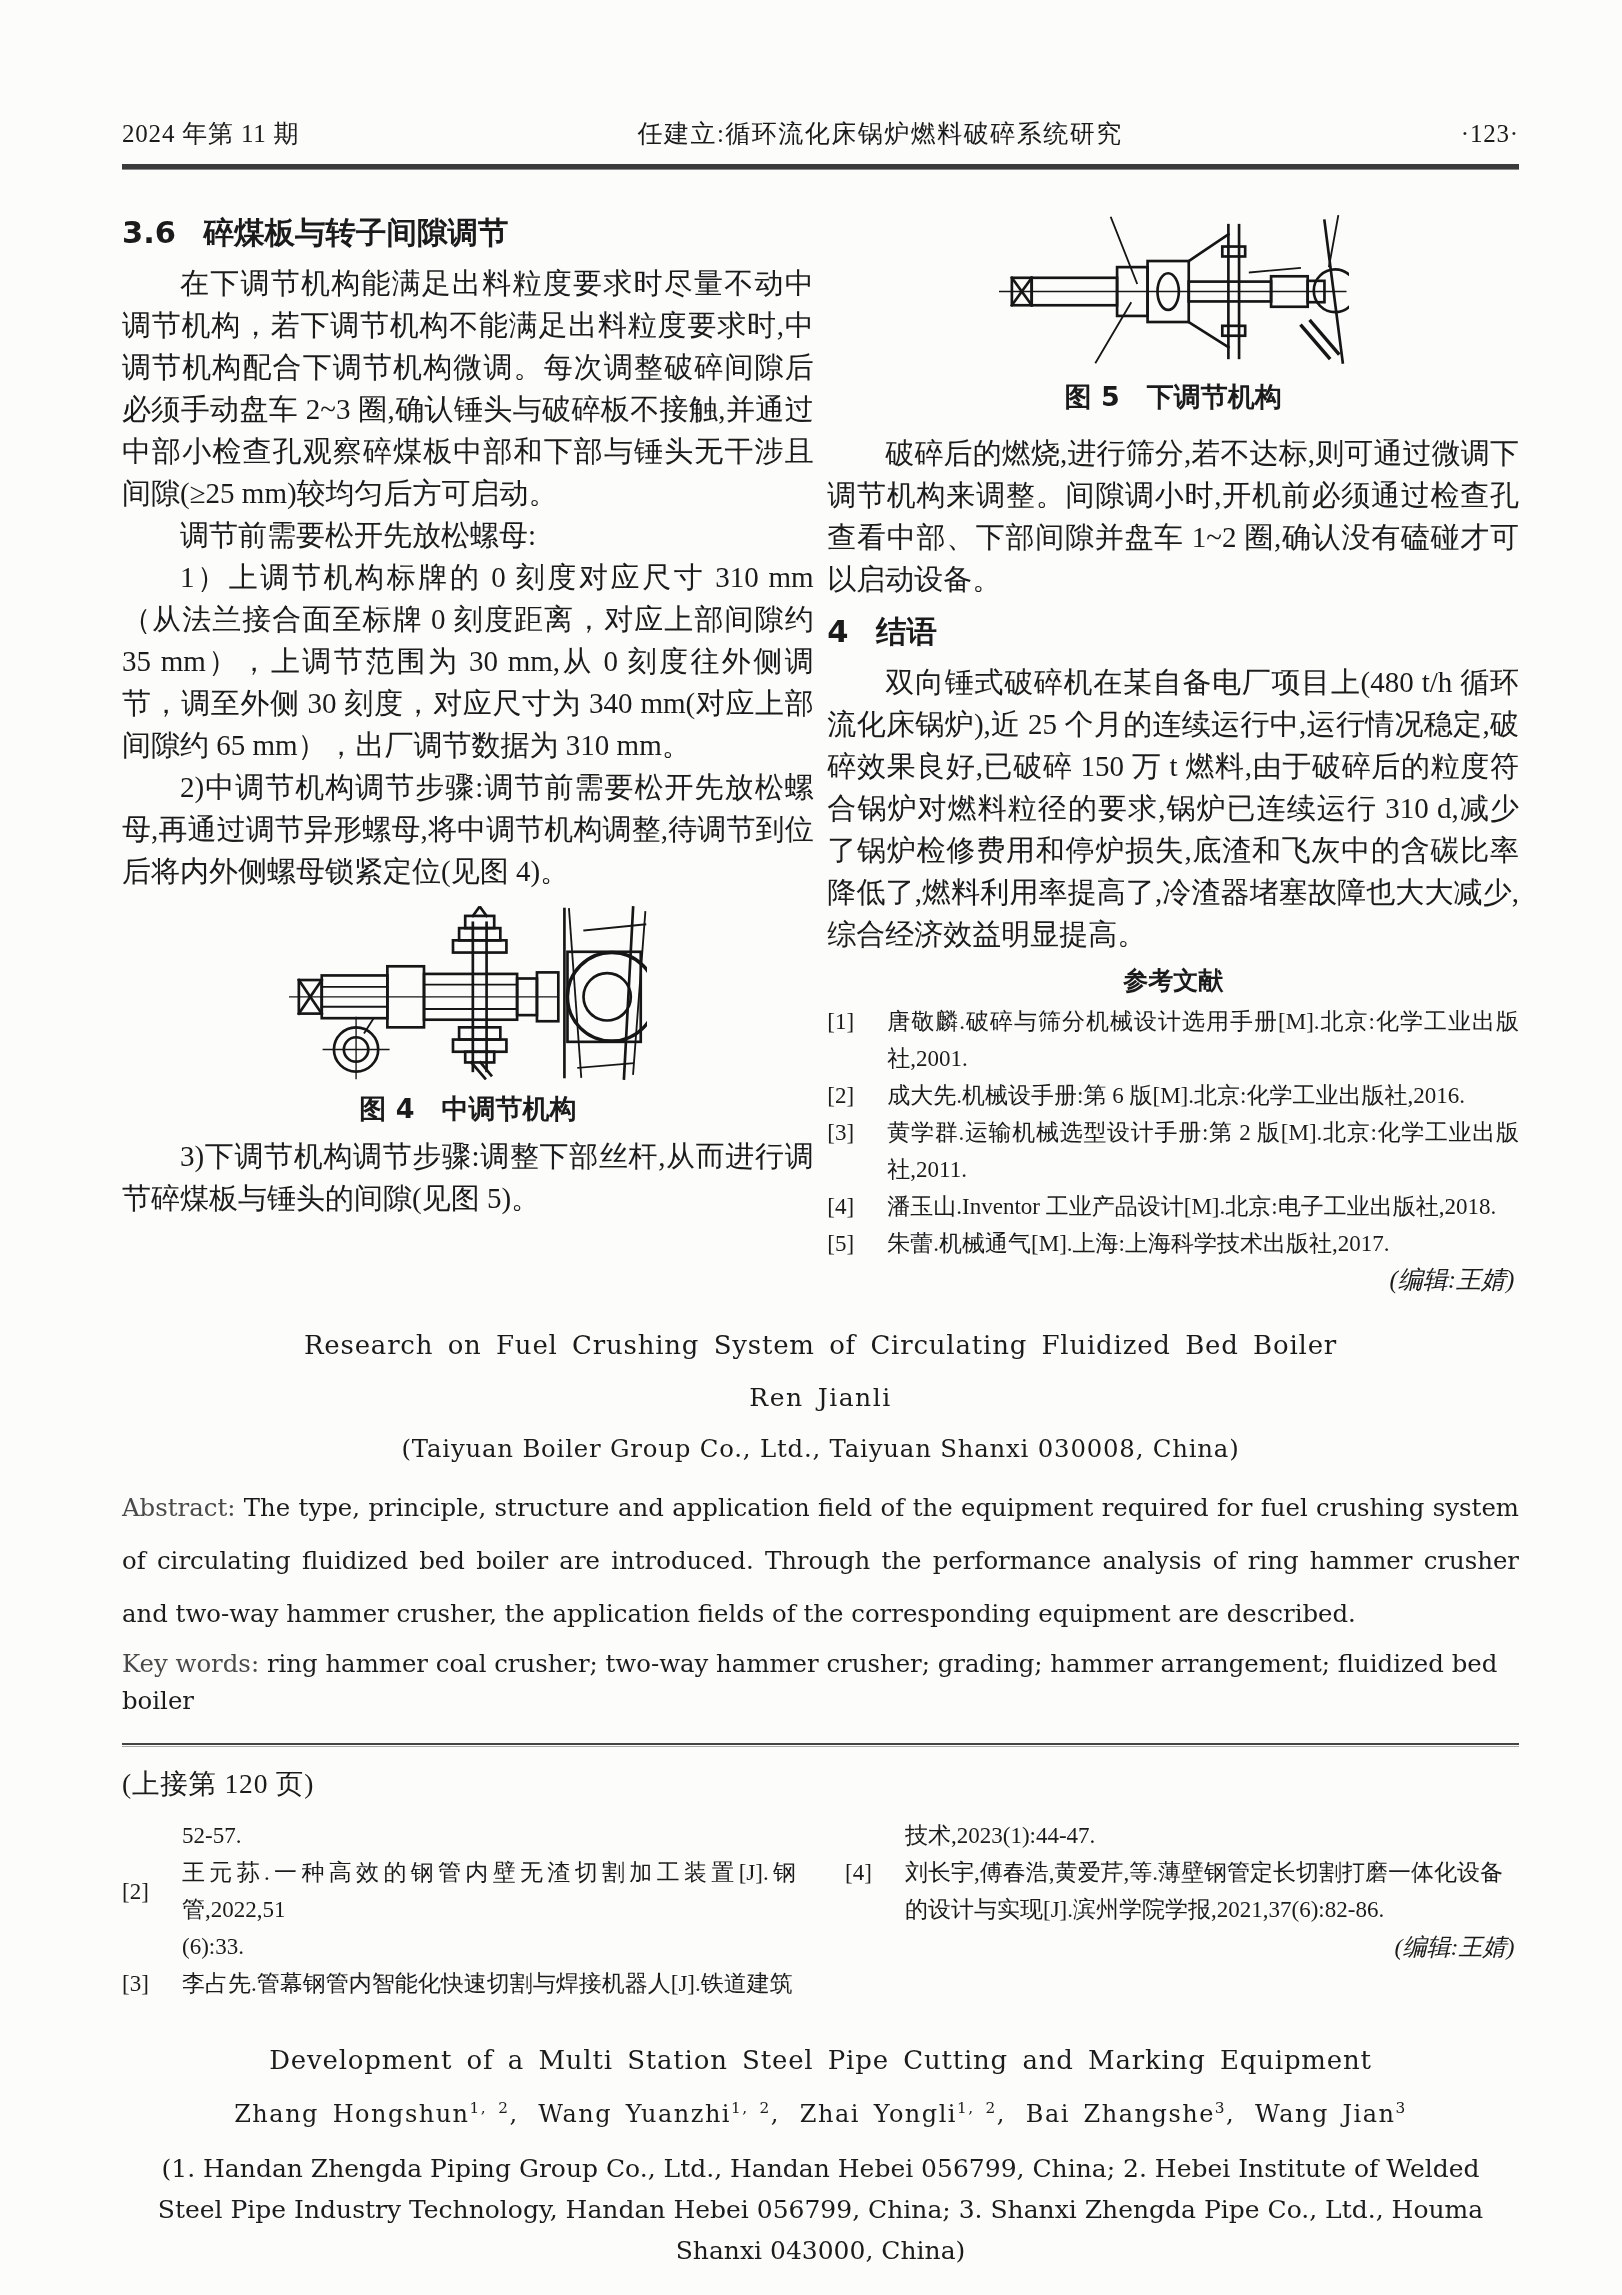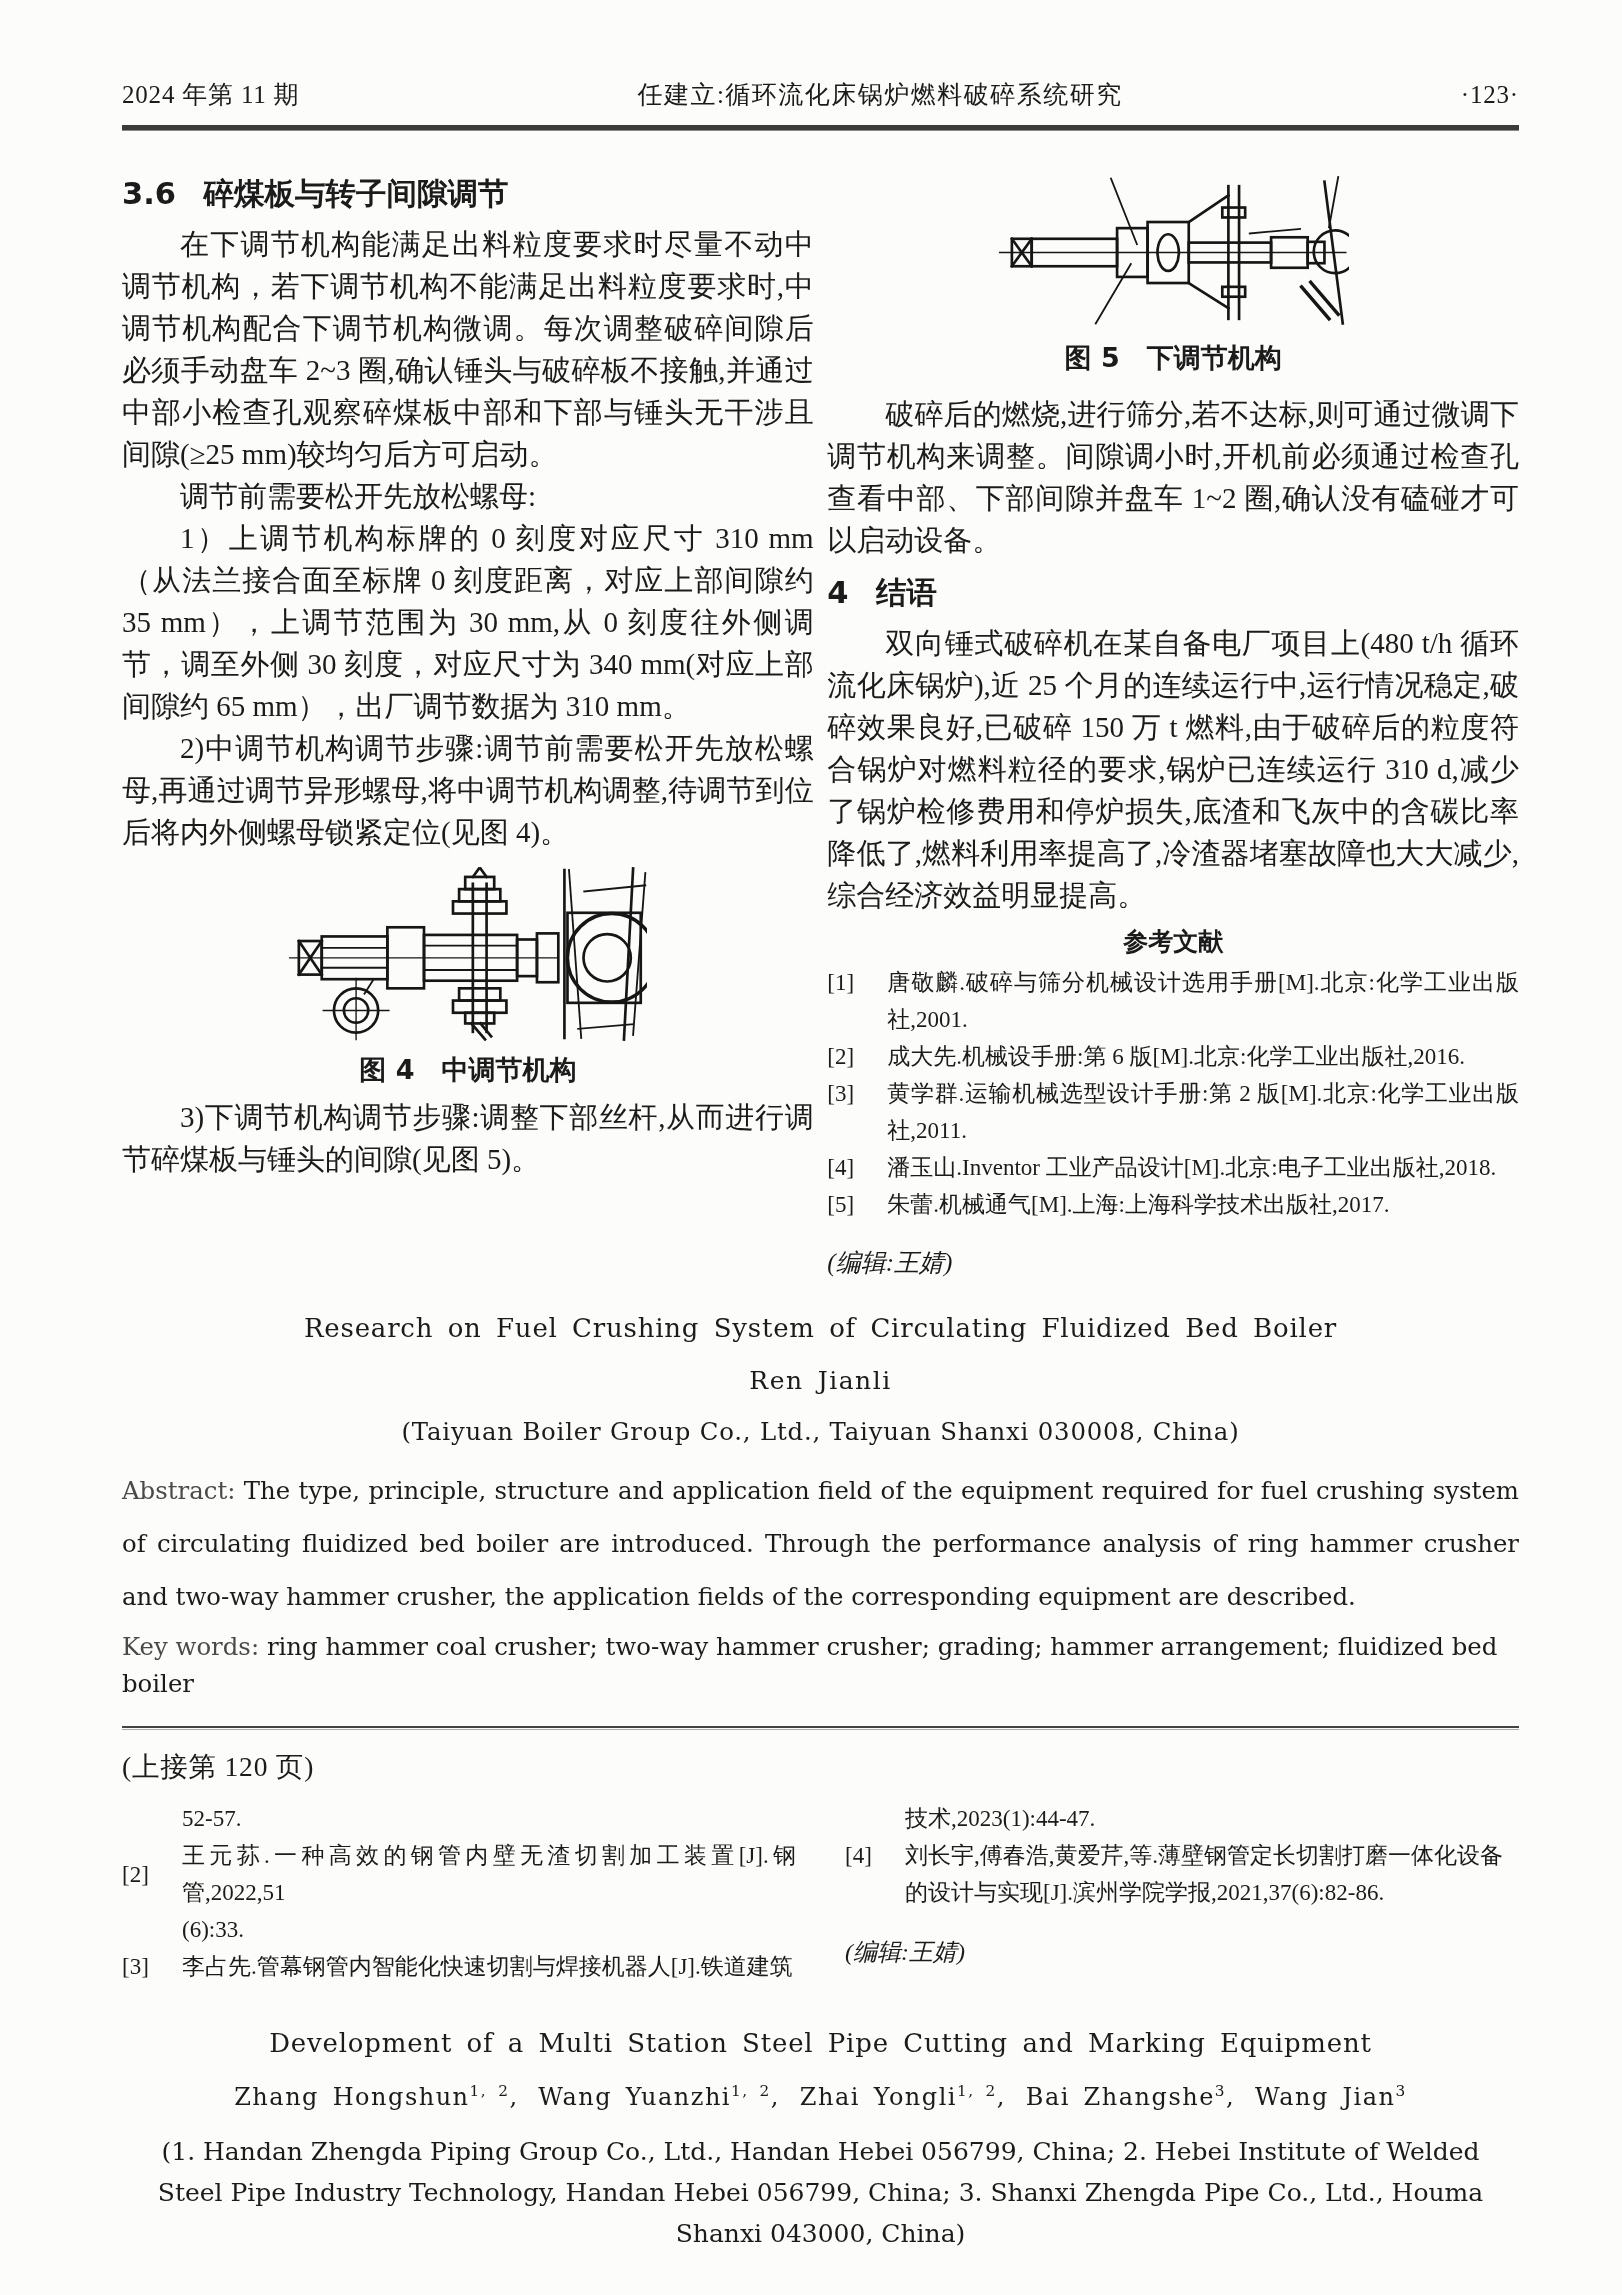--- a/index.html
+++ b/index.html
@@ -13,21 +13,21 @@
     font-family: "Liberation Serif", "DejaVu Serif", serif;
     overflow: hidden;
     box-sizing: border-box;
     padding: 0 103px 0 122px;
   }
   
   .header {
     display: flex;
     justify-content: space-between;
     align-items: baseline;
-    padding-top: 78px;
+    padding-top: 117px;
     font-size: 25px;
     letter-spacing: 0.8px;
   }
   .header .center { letter-spacing: 1.5px; }
   .header-rule {
     margin-top: 13.7px;
     height: 5.3px;
     background: #3b3b3b;
     border-bottom: 1.5px solid #8a8a8a;
   }
@@ -75,23 +75,24 @@
     font-family: "DejaVu Sans", "Liberation Sans", sans-serif;
     font-weight: 700;
     font-size: 25px;
     margin: 9.2px 0 6.1px;
   }
   .refs { font-size: 23px; line-height: 37px; }
   .ref { display: flex; }
   .ref-no { flex: none; width: 60px; }
   .ref-text { flex: 1; text-align: justify; }
   .editor-line {
+    text-align: right;
     font-size: 25px;
     font-style: italic;
-    margin-top: 23px;
+    margin-top: 1px;
     padding-right: 4.6px;
   }
   
   .eng { font-family: "DejaVu Serif", "Liberation Serif", serif; }
   .eng-title {
     text-align: center;
     font-size: 26px;
     letter-spacing: 0.8px;
     word-spacing: 5.3px;
     margin-top: 34px;

